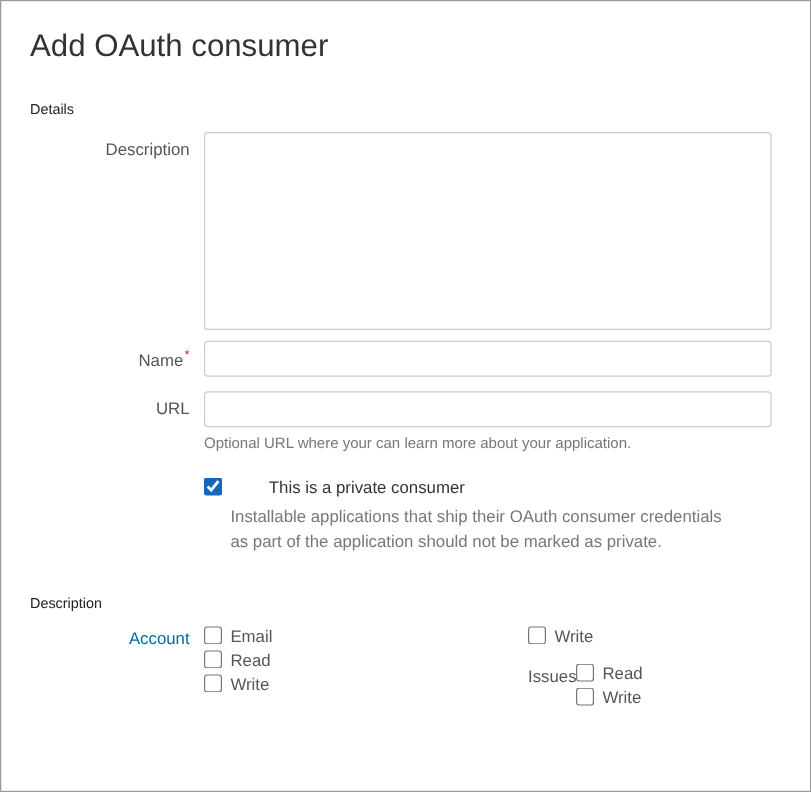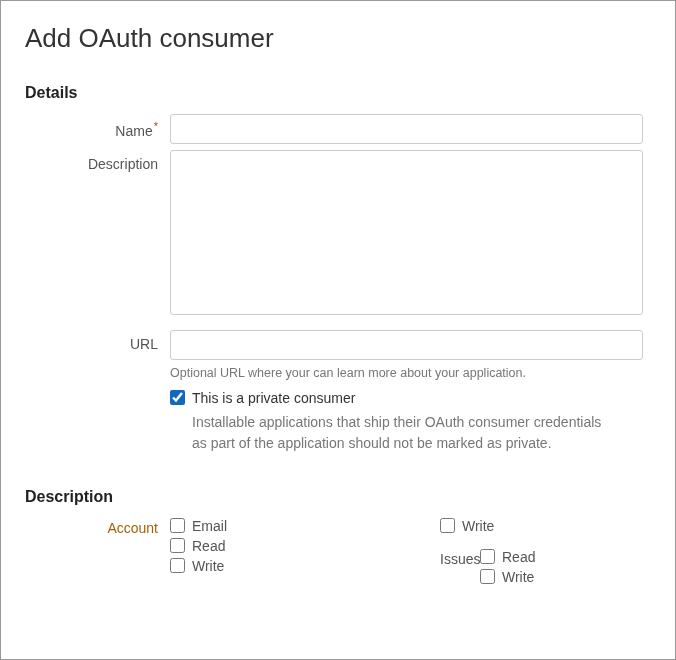--- a/index.html
+++ b/index.html
@@ -17,22 +17,22 @@
     padding: 18px 24px 10px 24px;
     overflow: hidden;
   }
   h1.page-title {
     font-size: 26px;
     font-weight: 400;
     color: #333;
     margin: 4px 0 30px 0;
   }
   h2.section-title {
-    font-size: 16px;
-    font-weight: 700;
+    font-size: 12px;
+    font-weight: 400;
     color: #222;
     margin: 0 0 12px 0;
   }
   .form-row {
     display: flex;
     align-items: flex-start;
     margin-bottom: 6px;
   }
   .form-label {
     width: 145px;
@@ -73,21 +73,22 @@
   .help-text {
     font-size: 12.5px;
     color: #777;
     margin-top: 5px;
     margin-bottom: 4px;
     line-height: 1.4;
   }
   .checkbox-row {
     display: flex;
     align-items: center;
-    margin-top: 7px;
+    margin-top: 19px;
+    gap: 32px;
   }
   .checkbox-row input[type=checkbox] {
     width: 15px;
     height: 15px;
     margin: 0 7px 0 0;
     accent-color: #1068bf;
   }
   .checkbox-label {
     font-size: 14px;
     color: #333;
@@ -105,21 +106,21 @@
   }
   .perm-columns {
     display: flex;
     align-items: flex-start;
   }
   .perm-label-col {
     width: 145px;
     text-align: right;
     padding-right: 12px;
     padding-top: 2px;
-    color: #a16207;
+    color: #0369a1;
     font-size: 14px;
     flex-shrink: 0;
   }
   .perm-group {
     flex: 1;
     display: flex;
     gap: 0;
   }
   .perm-col-left {
     width: 270px;
@@ -157,32 +158,32 @@
 </head>
 <body>
 
 <div class="container">
 
   <h1 class="page-title">Add OAuth consumer</h1>
 
   <h2 class="section-title">Details</h2>
 
   <div class="form-row">
-    <div class="form-label">
-      <span>Name</span><span class="req">*</span>
-    </div>
-    <div class="form-control-wrap">
-      <input type="text" class="text-input" value="" style="">
-    </div>
-  </div>
-
-  <div class="form-row">
     <div class="form-label">Description</div>
     <div class="form-control-wrap">
       <textarea class="text-area" style=""></textarea>
+    </div>
+  </div>
+
+  <div class="form-row">
+    <div class="form-label">
+      <span>Name</span><span class="req">*</span>
+    </div>
+    <div class="form-control-wrap">
+      <input type="text" class="text-input" value="" style="">
     </div>
   </div>
 
   <div class="form-row">
   </div>
 
   <div class="form-row">
     <div class="form-label">URL</div>
     <div class="form-control-wrap">
       <input type="text" class="text-input" value="" style="">

